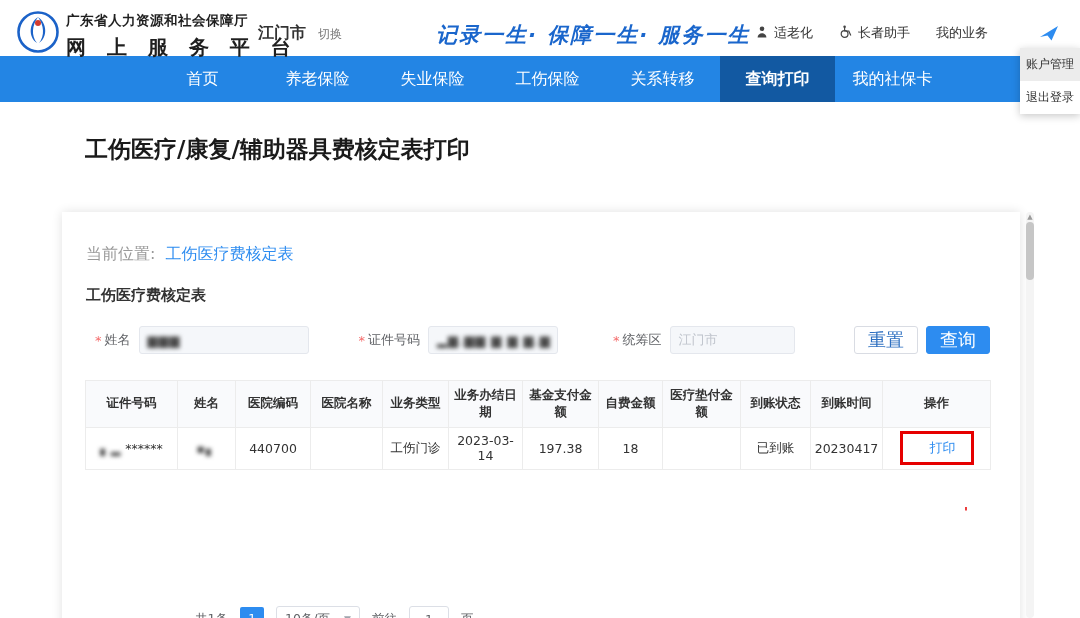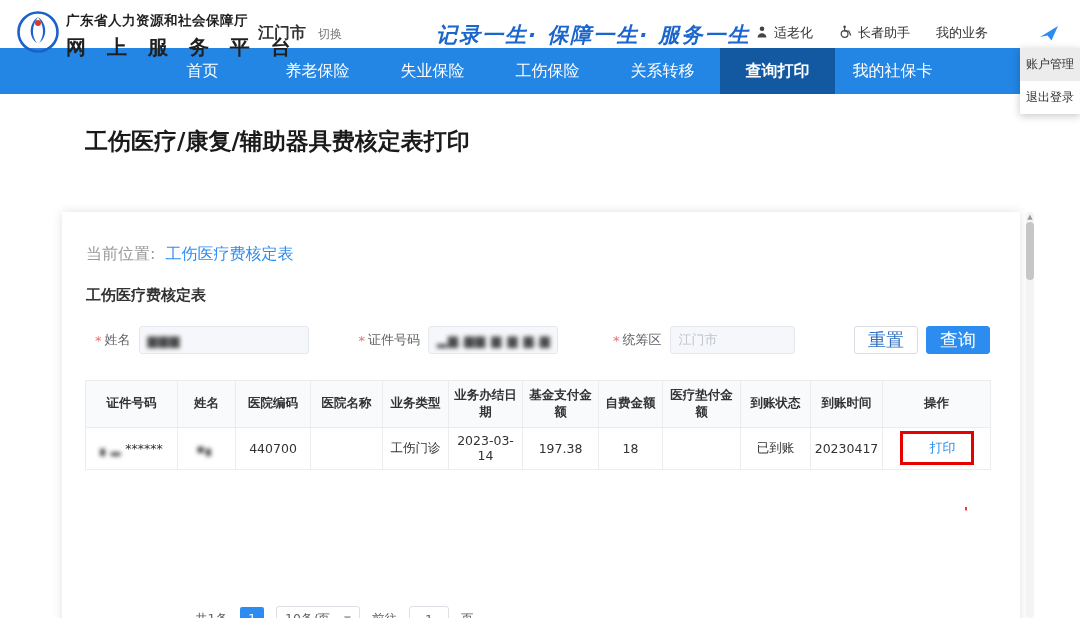--- a/index.html
+++ b/index.html
@@ -5,21 +5,21 @@
   * { box-sizing: border-box; margin: 0; padding: 0; }
   html,body { width:1080px; height:618px; overflow:hidden; }
   body {
     position: relative;
     font-family: "DejaVu Sans", "Liberation Sans", sans-serif;
     background: #ffffff;
     color: #333;
   }
 
   
-  .top-header { position:relative; height:48px; background:#fff; z-index:5;border-radius:23px; }
+  .top-header { position:relative; height:56px; background:#fff; z-index:5;border-radius:23px; }
   .logo { position:absolute; left:16px; top:10px; width:44px; height:44px; }
   .org-name { position:absolute; left:66px; top:12px; color:#1f1f1f; }
   .org-line1 { font-size:13.5px; font-weight:bold; letter-spacing:0.5px; }
   .org-line2 { font-size:20px; font-weight:bold; letter-spacing:7px; margin-top:4px; }
   .city-wrap { position:absolute; left:258px; top:23px; white-space:nowrap; }
   .city { font-size:16px; font-weight:bold; color:#333; }
   .switch { font-size:12px; color:#777; margin-left:7px; cursor:pointer; }
   .slogan { position:absolute; left:436px; top:21px; font-size:21px; font-style:italic;
             font-weight:bold; color:#1a66cc; letter-spacing:2px; white-space:nowrap; }
   .hdr-right { position:absolute; right:92px; top:24px; display:flex; gap:26px;

